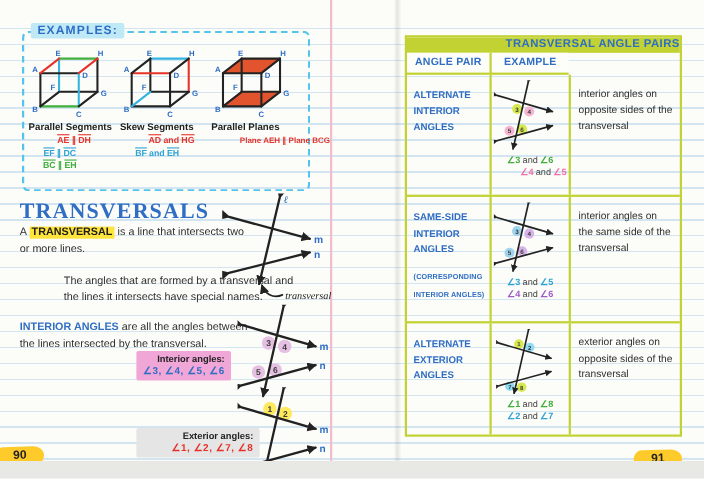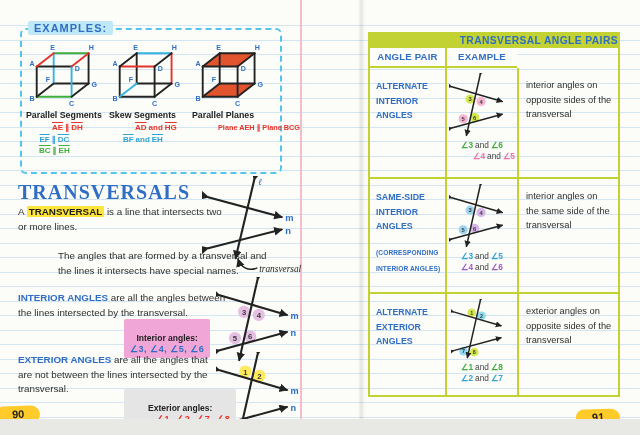--- a/index.html
+++ b/index.html
@@ -30,21 +30,21 @@
 
   svg text{font-family:"Liberation Sans",sans-serif;}
   .vtx text{font-size:7.5px;font-weight:bold;fill:#2f6ec4;text-anchor:middle;}
 
   
   .heading{position:absolute;left:18px;top:181px;font-family:"Liberation Serif",serif;
            font-size:20px;font-weight:600;color:#2f6ec4;letter-spacing:1px;}
   .lp-text{position:absolute;font-size:9.8px;line-height:14.5px;color:#2f2f2f;}
   .hl-yellow{background:#ffe43c;font-weight:bold;color:#1c1c1c;padding:0 2px;}
   .term{font-weight:bold;color:#2f6ec4;}
-  .note-box{position:absolute;text-align:center;padding:14px 6px 3px 6px;border-radius:2px;}
+  .note-box{position:absolute;text-align:right;padding:2px 6px 3px 6px;border-radius:2px;}
   .note-box .nb-title{font-size:8.5px;font-weight:bold;color:#222;line-height:10.5px;}
   .note-box .nb-angles{font-size:9px;font-weight:bold;line-height:11px;letter-spacing:0.5px;}
   .box-pink{background:#f0a6d7;}
   .box-yellow{background:#e5e5e5;}
 
   .page-tab{position:absolute;background:#ffcb2a;border-radius:9px 12px 9px 12px / 60%;
             font-weight:bold;font-size:11px;color:#222;padding:2px 16px 3px 16px;}
   .tab-left{left:-4px;top:406px;transform:rotate(-2deg);}
   .tab-right{left:576px;top:409px;transform:rotate(-1.5deg);}
 
@@ -219,23 +219,20 @@
 
   <div class="lp-text" style="left:18px;top:291px;width:216px;">
     <span class="term">INTERIOR ANGLES</span><span> are all the angles between the lines intersected by the transversal.</span>
   </div>
 
   <div class="note-box box-pink" style="left:124px;top:319px;">
     <div class="nb-title">Interior angles:</div>
     <div class="nb-angles c-blue">∠3, ∠4, ∠5, ∠6</div>
   </div>
 
-  <div class="lp-text" style="left:18px;top:353px;width:204px;">
-    <span class="term">EXTERIOR ANGLES</span><span> are all the angles that are not between the lines intersected by the transversal.</span>
-  </div>
 
   <div class="note-box box-yellow" style="left:124px;top:389px;">
     <div class="nb-title">Exterior angles:</div>
     <div class="nb-angles c-red">∠1, ∠2, ∠7, ∠8</div>
   </div>
 
   <svg class="diag" style="left:202px;top:176px;width:107px;" viewBox="0 0 86 80">
     <defs>
       <marker id="mA" markerWidth="8" markerHeight="8" refX="6" refY="3.5" orient="auto" markerUnits="userSpaceOnUse">
         <path d="M0,0L7,3.5L0,7Z" fill="#222"></path>

